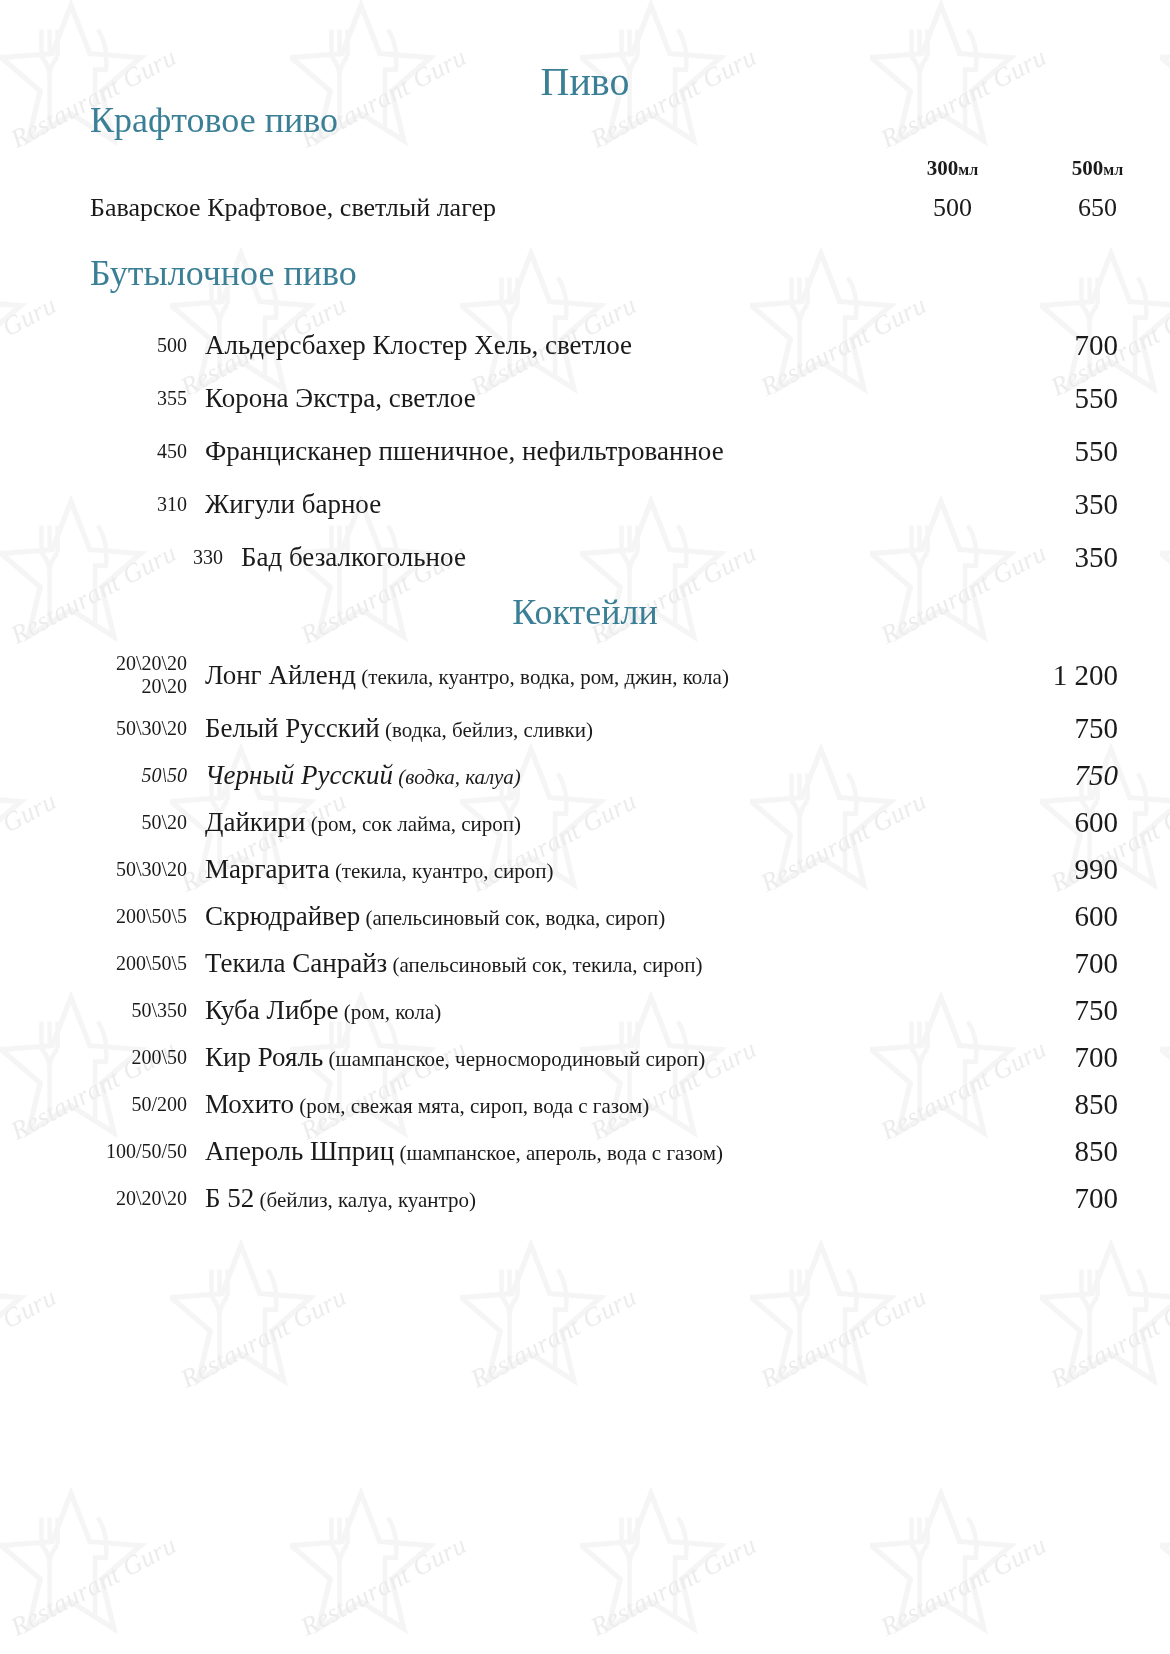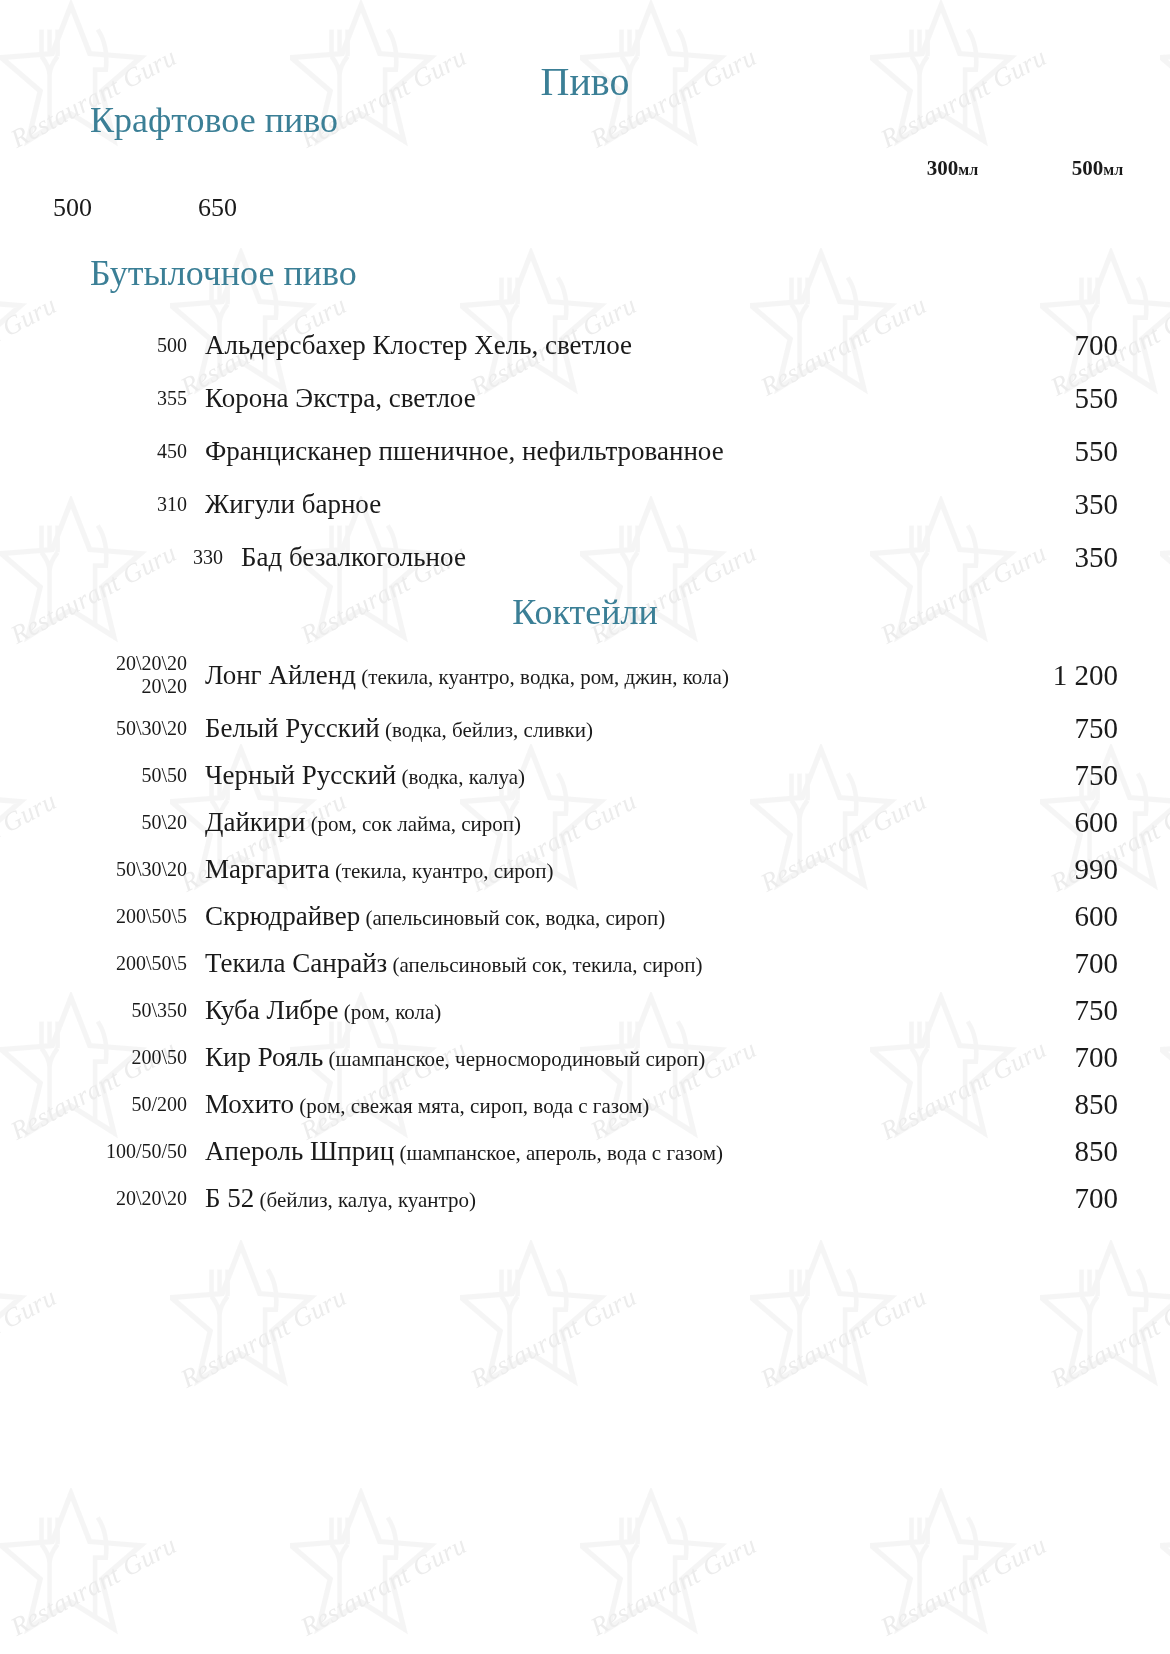--- a/index.html
+++ b/index.html
@@ -447,20 +447,21 @@
       <div class="spacer"></div>
       <div class="vh">
         <span>300<span class="unit">мл</span></span>
       </div>
       <div class="vh">
         <span>500<span class="unit">мл</span></span>
       </div>
     </div>
 
     <div class="draft-row" style="margin-top:12px;">
+      <div class="d-name">Баварское Крафтовое, светлый лагер</div>
       <div class="d-price">500</div>
       <div class="d-price">650</div>
     </div>
   </div>
 
   <div style="margin-top:32px;">
     <h2 class="section-title">Бутылочное пиво</h2>
     <div id="bottled-list" style="margin-top:38px;">
         <div class="menu-row" style="margin-bottom: 20px;">
           <div class="m-vol">500</div>
@@ -497,21 +498,21 @@
           <div class="m-vol">20\20\20
 20\20</div>
           <div class="m-name"><span>Лонг Айленд</span><span class="ingr"> (текила, куантро, водка, ром, джин, кола)</span></div>
           <div class="m-price">1 200</div>
         </div>
         <div class="menu-row" style="margin-bottom: 14px;">
           <div class="m-vol">50\30\20</div>
           <div class="m-name"><span>Белый Русский</span><span class="ingr"> (водка, бейлиз, сливки)</span></div>
           <div class="m-price">750</div>
         </div>
-        <div class="menu-row" style="margin-bottom: 14px;">
+        <div class="menu-row" style="margin-bottom: 14px; font-style: italic;">
           <div class="m-vol">50\50</div>
           <div class="m-name"><span>Черный Русский</span><span class="ingr"> (водка, калуа)</span></div>
           <div class="m-price">750</div>
         </div>
         <div class="menu-row" style="margin-bottom: 14px;">
           <div class="m-vol">50\20</div>
           <div class="m-name"><span>Дайкири</span><span class="ingr"> (ром, сок лайма, сироп)</span></div>
           <div class="m-price">600</div>
         </div>
         <div class="menu-row" style="margin-bottom: 14px;">

